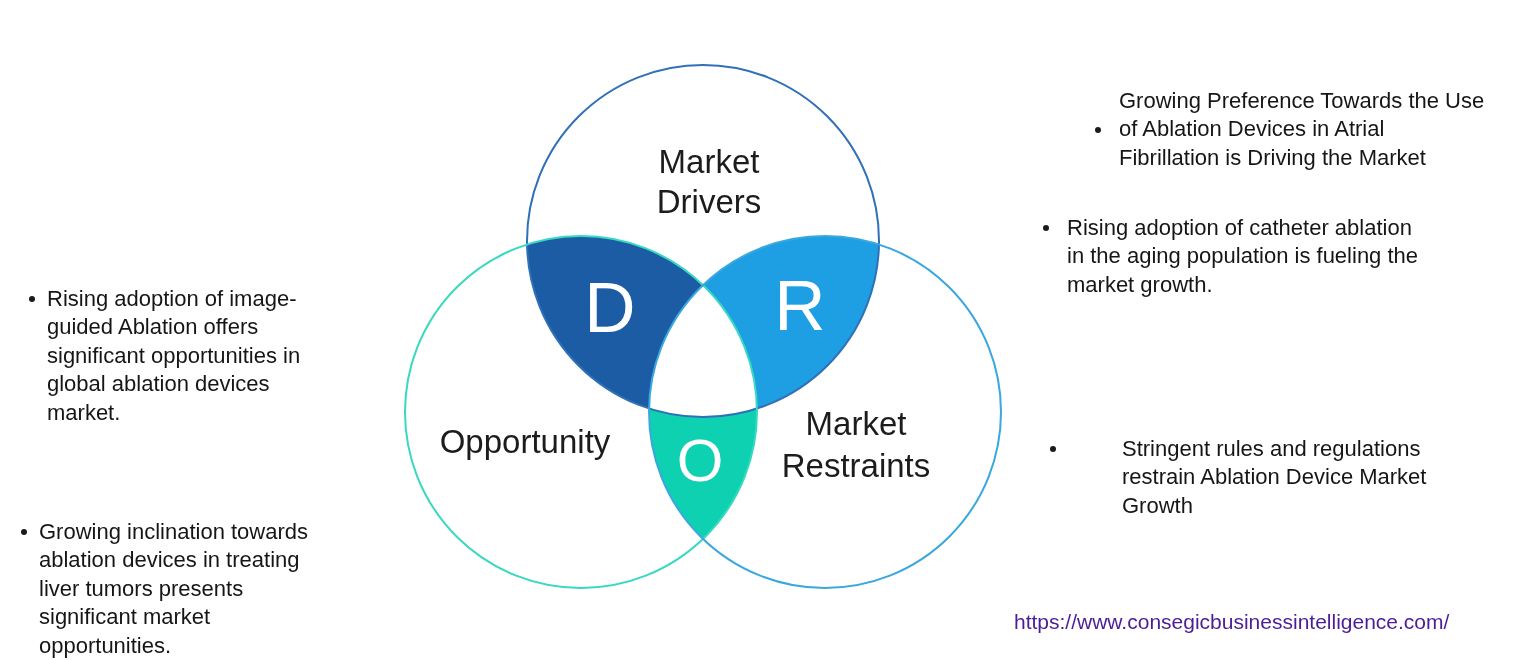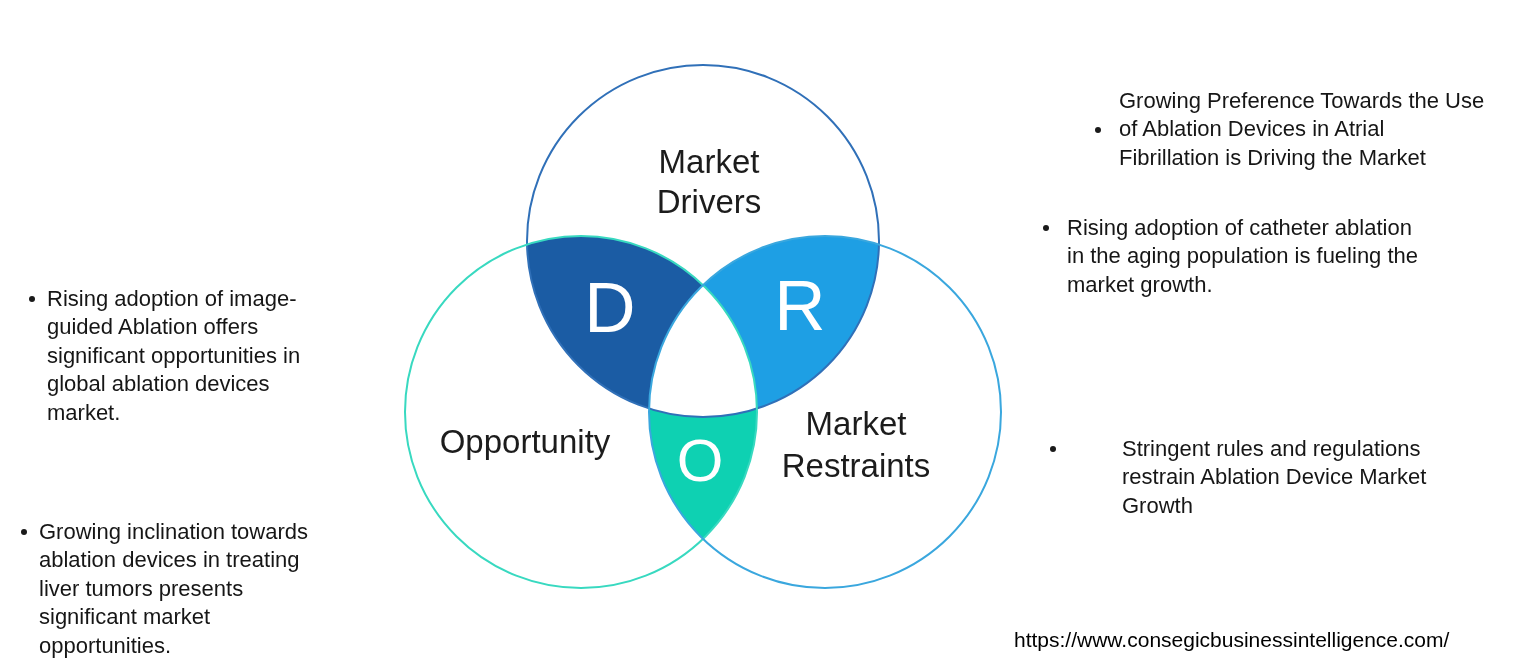--- a/index.html
+++ b/index.html
@@ -37,24 +37,24 @@
   }
   .venn-letter {
     font-family: "Liberation Sans", "DejaVu Sans", sans-serif;
     fill: #ffffff;
   }
   .letter-big { font-size: 71px; }
   .letter-o { font-size: 60px; }
   .footer-url {
     position: absolute;
     left: 1014px;
-    top: 629px;
+    top: 611px;
     font-size: 21px;
     line-height: 22px;
-    color: #000000;
+    color: #4c1d95;
     white-space: nowrap;
   }
 </style>
 </head>
 <body>
 
 <div class="stage">
 
   <div class="bullet-block left-gap" style="left:26px; top:285px;justify-content:center;">
     <span class="dot"></span>

